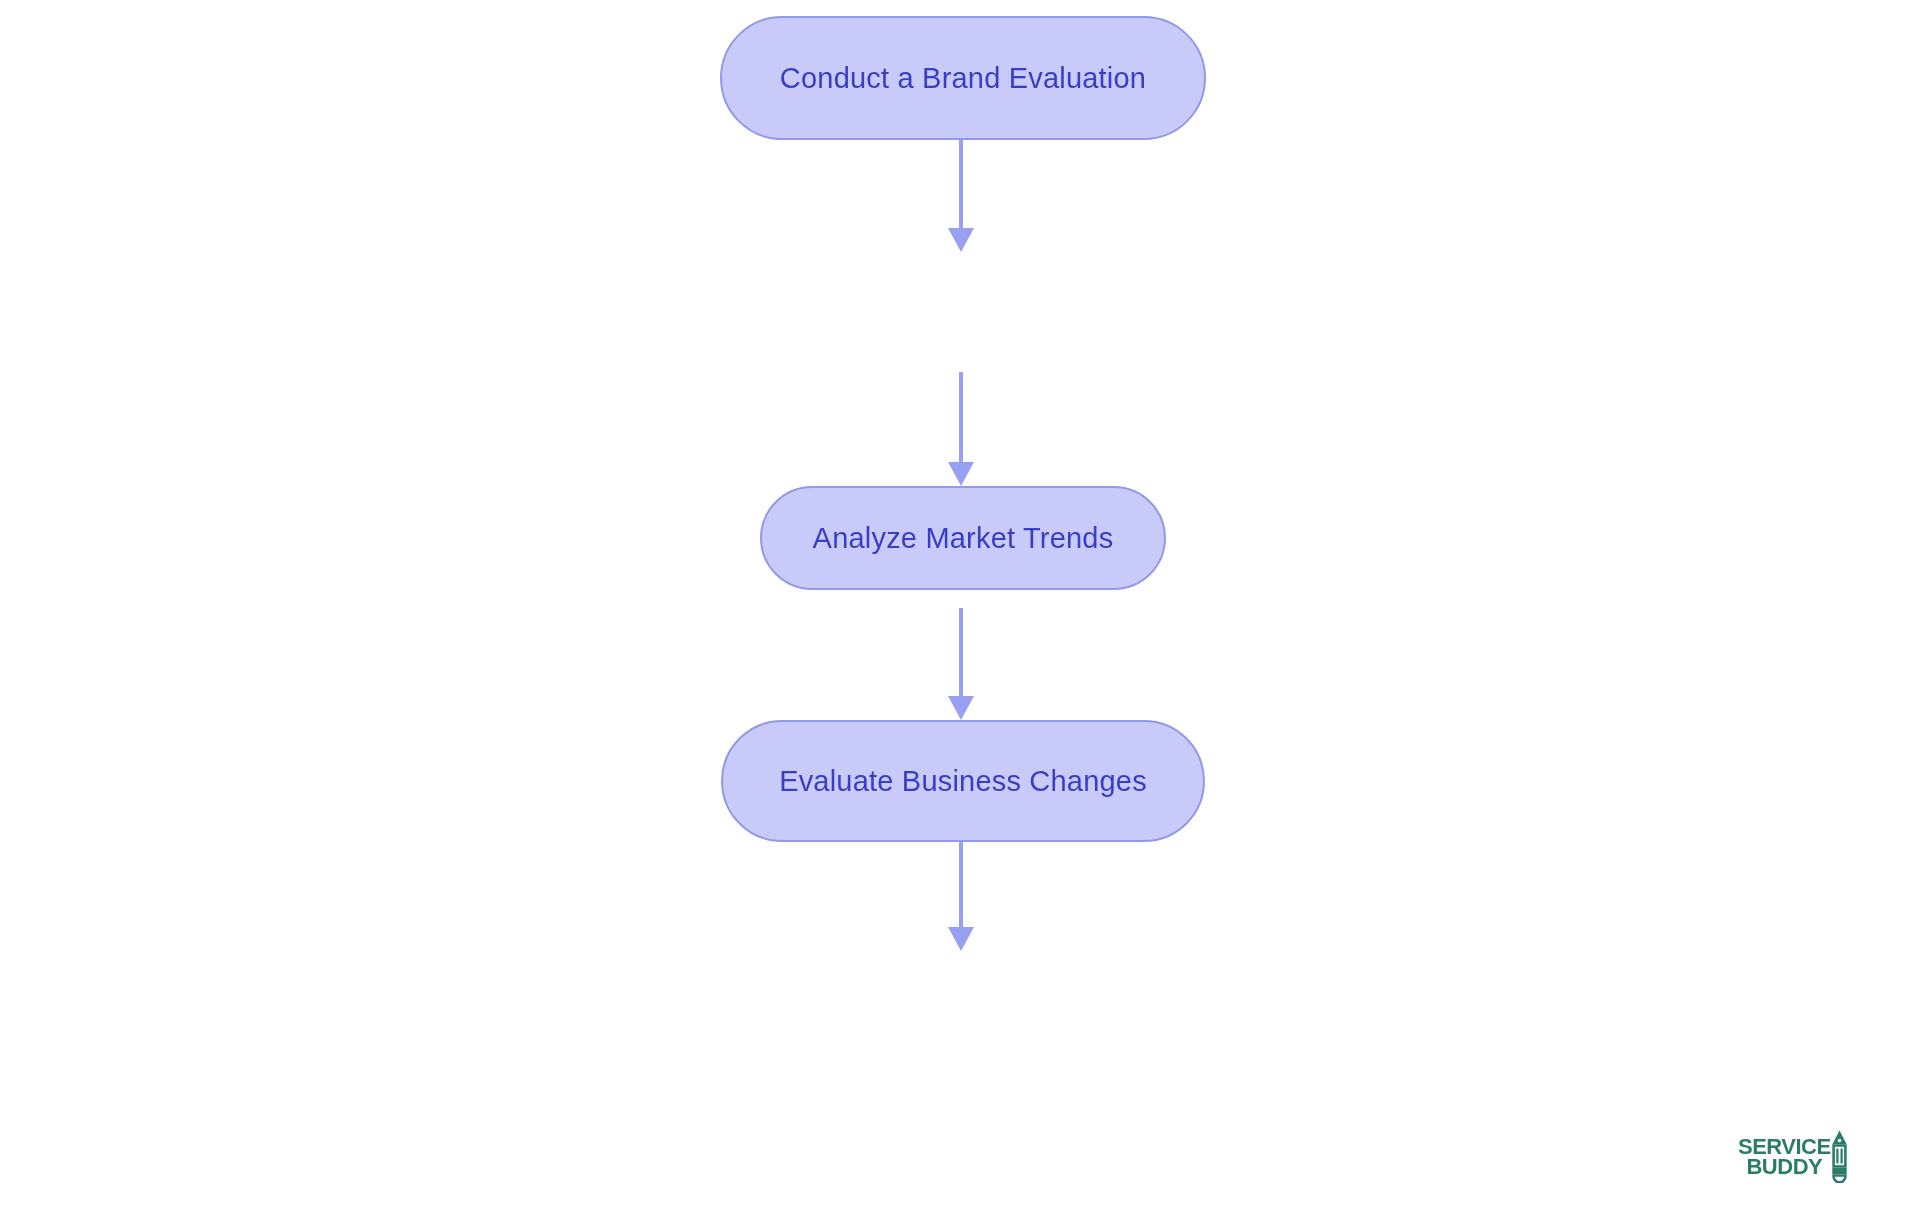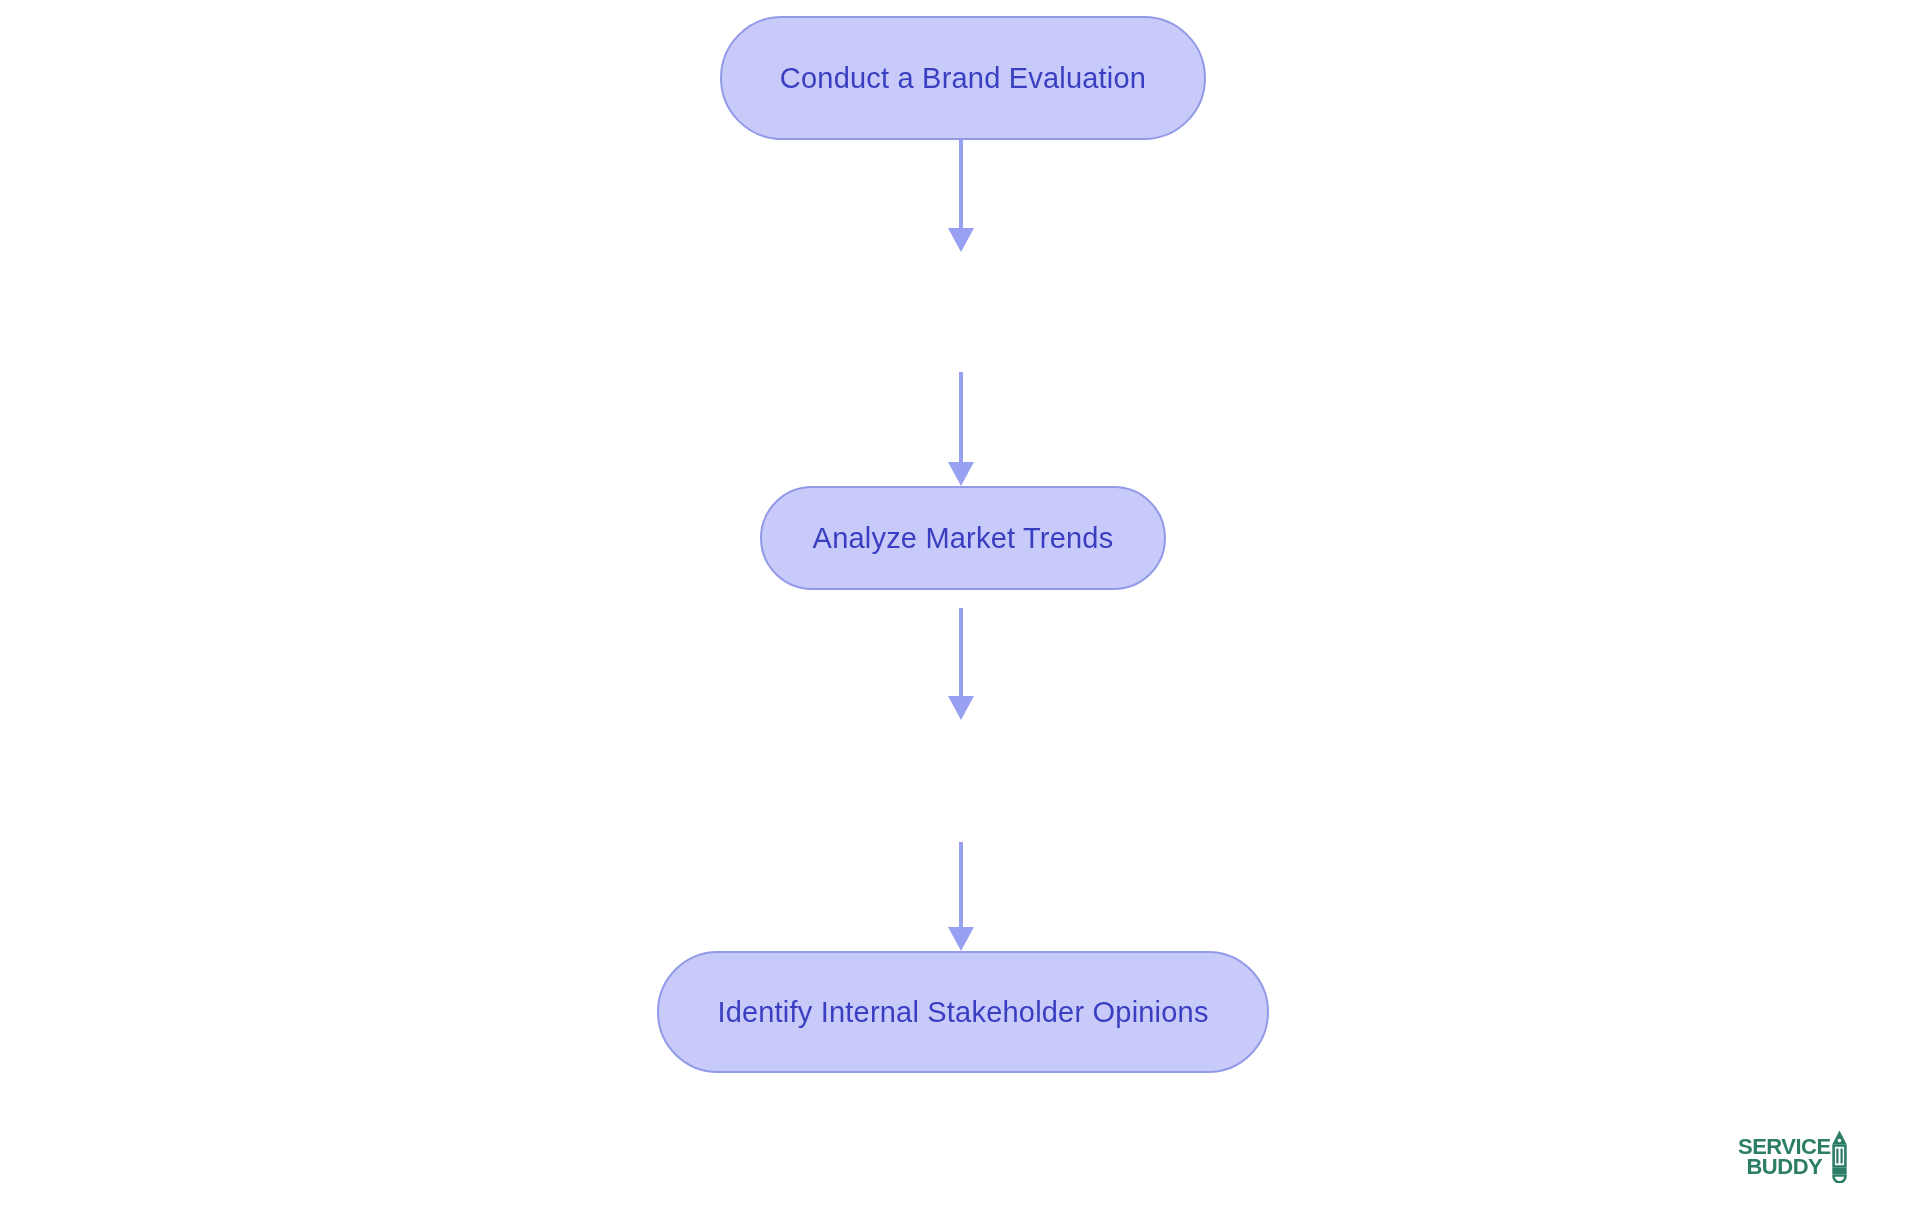--- a/index.html
+++ b/index.html
@@ -88,24 +88,24 @@
 
   <div class="flow-node node-1">
     <span>Conduct a Brand Evaluation</span>
   </div>
 
 
   <div class="flow-node node-3">
     <span>Analyze Market Trends</span>
   </div>
 
+  <div class="flow-node node-4">
+    <span>Evaluate Business Changes</span>
+  </div>
 
-  <div class="flow-node node-5">
-    <span>Identify Internal Stakeholder Opinions</span>
-  </div>
 
   <div class="arrow-line line-1"></div>
   <div class="arrow-head head-1"></div>
 
   <div class="arrow-line line-2"></div>
   <div class="arrow-head head-2"></div>
 
   <div class="arrow-line line-3"></div>
   <div class="arrow-head head-3"></div>
 

